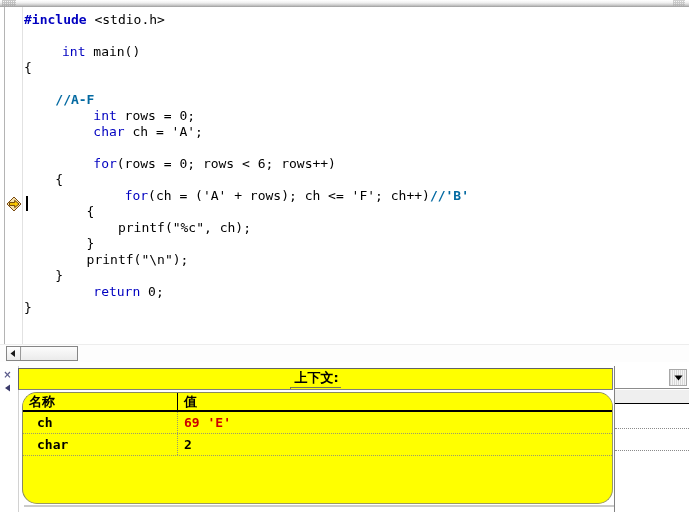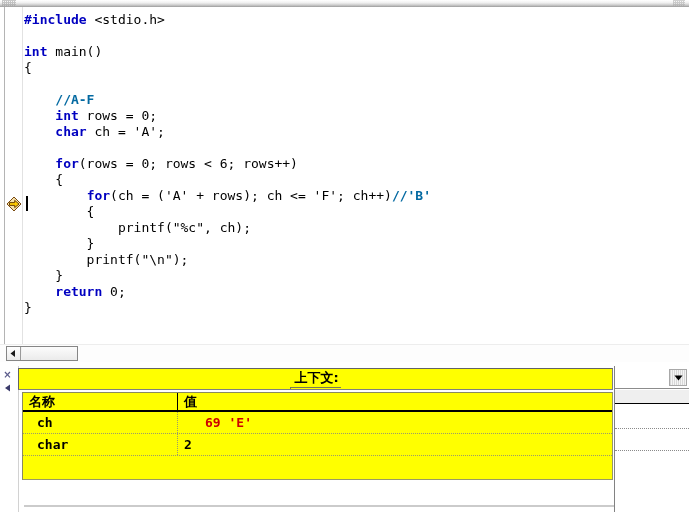--- a/index.html
+++ b/index.html
@@ -78,21 +78,21 @@
   }
   .code-line {
     height: 16px;
     line-height: 16px;
     font-size: 13px;
     font-family: "DejaVu Sans Mono", monospace;
     color: #000000;
     white-space: pre;
     letter-spacing: 0px;
   }
-  .kw   { color: #0000c0; font-weight: bold; }
+  .kw   { color: #0000c0; font-weight: normal; margin-left: 38px; }
   .cmt  { color: #0369a1; font-weight: bold; }
   .pp   { color: #0000c0; font-weight: bold; }
   .plain{ color: #000000; }
 
   
   #editor-hscroll {
     position: absolute;
     left: 0; top: 344px;
     width: 689px; height: 18px;
     background: #fdfdfd;
@@ -189,28 +189,29 @@
     color: #000000;
     line-height: 18px;
     padding-left: 4px;
     white-space: nowrap;
     overflow: hidden;
   }
 
   #var-table {
     position: absolute;
     left: 22px; top: 26px;
-    width: 591px; height: 88px;
+    width: 591px; height: 112px;
     background: #ffff00;
     border-top: 1px solid #8a8a5e;
     border-left: 1px solid #8a8a5e;
     border-right: 1px solid #999966;
     border-bottom: 1px solid #999966;
     box-sizing: border-box;
     overflow: hidden;
+    border-radius: 15px;
   }
   #var-header-row {
     height: 19px;
     display: flex;
     border-bottom: 2px solid #000000;
     box-sizing: border-box;
     background: #ffff00;
   }
   .var-head-cell {
     font-family: "DejaVu Sans", sans-serif;
@@ -235,21 +236,21 @@
     font-family: "DejaVu Sans Mono", monospace;
     font-size: 13px;
     font-weight: bold;
     line-height: 21px;
     box-sizing: border-box;
     white-space: nowrap;
     overflow: hidden;
   }
   .var-cell.name  { width: 155px; padding-left: 14px; border-right: 1px dotted #9a9a6a; color:#000; }
   .var-cell.value { flex: 1; padding-left: 6px; }
-  .val-changed { color: #cc0000; margin-left: 21px; }
+  .val-changed { color: #cc0000; }
   .val-normal  { color: #000000; }
 
   #var-table-shadow {
     position: absolute;
     left: 24px; top: 139px;
     width: 591px; height: 2px;
     background: #a0a0a0;
     opacity: .55;
   }
 

